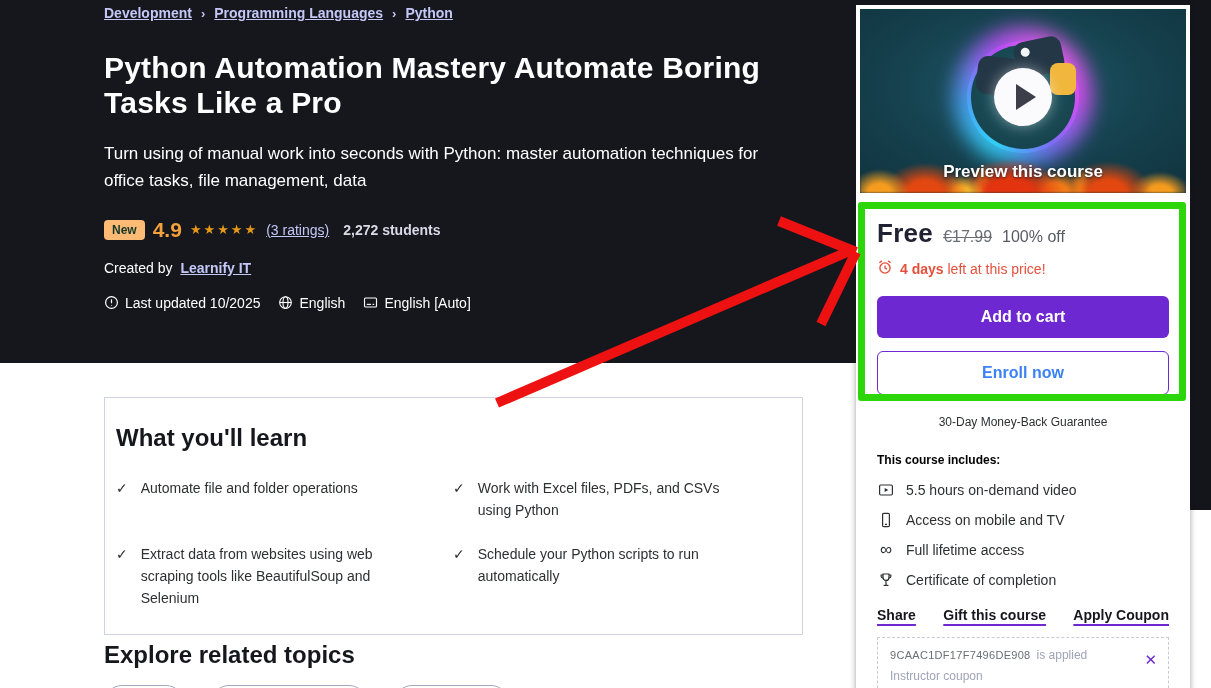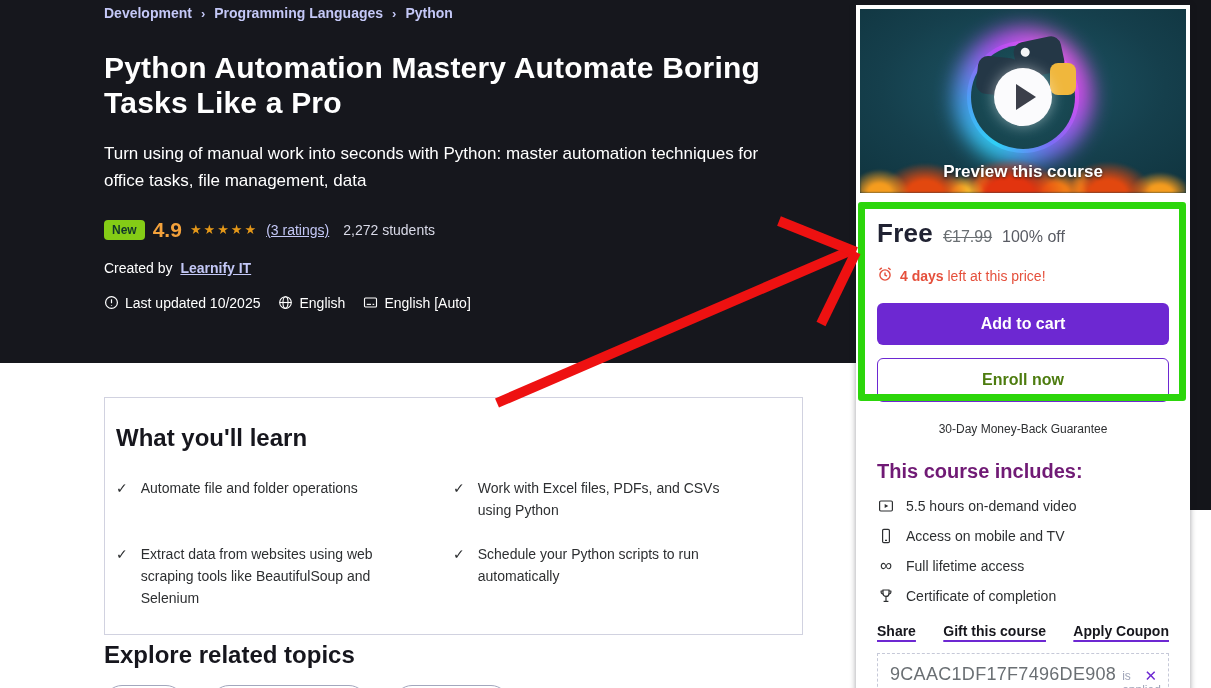--- a/index.html
+++ b/index.html
@@ -10,31 +10,31 @@
   }
   
   .hero { position:absolute; left:0; top:0; width:1211px; height:363px; background:#16171d; }
   .right-strip { position:absolute; left:1190px; top:0; width:21px; height:510px; background:#14151a; }
 
   
   .content { position:absolute; left:104px; top:0; width:700px; }
   .breadcrumb { margin-top:5px; display:flex; gap:9px; align-items:center;
     font-size:14px; font-weight:bold; color:#c4c8f7; }
   .breadcrumb .sep { font-size:13px; color:#c4c8f7; }
-  .breadcrumb a { color:#c4c8f7; cursor:pointer; }
+  .breadcrumb a { color:#c4c8f7; cursor:pointer;text-decoration:underline; }
   .course-title { margin-top:29px; width:685px; font-size:30px; line-height:1.17;
     font-weight:bold; color:#ffffff; letter-spacing:.2px; }
   .course-subtitle { margin-top:21px; width:690px; font-size:17px; line-height:1.55; color:#ffffff; }
   .rating-row { margin-top:24px; display:flex; align-items:center; gap:8px; font-size:14px; }
-  .badge-new { background:#84cc16; color:#12372a; font-size:12px; font-weight:bold;
+  .badge-new { background:#fdba74; color:#12372a; font-size:12px; font-weight:bold;
     padding:3px 8px; border-radius:4px; }
   .rating-num { color:#f3a13b; font-weight:bold; font-size:21px; }
   .stars { color:#e59819; font-size:13px; letter-spacing:2px; }
   .ratings-link { color:#c4c8f7; text-decoration:underline; cursor:pointer; }
-  .students { color:#d9dae8; margin-left:6px; }
+  .students { color:#d9dae8; margin-left:6px;font-weight:bold; }
   .created-row { margin-top:18px; font-size:14px; color:#ffffff; }
   .creator-link { color:#c4c8f7; font-weight:bold; text-decoration:underline; cursor:pointer; margin-left:4px;margin-top:37px; }
   .meta-row { margin-top:19px; display:flex; align-items:center; gap:18px; font-size:14px; color:#ffffff; }
   .meta-item { display:flex; align-items:center; gap:6px; }
   .meta-item svg { display:block; }
 
   
   .learn-box { position:absolute; left:104px; top:397px; width:699px; min-height:212px;
     background:#fff; border:1px solid #d1d2e0; padding:26px 11px 24px; }
   .learn-title { font-size:24px; font-weight:bold; color:#16161d; margin-bottom:26px; }
@@ -89,43 +89,43 @@
       radial-gradient(ellipse 18px 40px at 38% 100%, #f5b72b 20%, transparent 70%),
       radial-gradient(ellipse 16px 36px at 68% 100%, #f5b72b 20%, transparent 70%); }
   .preview-label { position:absolute; left:0; right:0; bottom:11px; text-align:center; z-index:3;
     color:#ffffff; font-size:17px; font-weight:bold; text-shadow:0 1px 3px rgba(0,0,0,.6); cursor:pointer; }
 
   .card-body { padding:0 21px; }
   .price-row { margin-top:25px; display:flex; align-items:baseline; gap:10px; }
   .price-free { font-size:26px; font-weight:bold; color:#202232; letter-spacing:.3px; }
   .price-old { font-size:16px; color:#6a6f73; text-decoration:line-through; }
   .price-off { font-size:16px; color:#595b63; }
-  .timer-row { margin-top:17px; display:flex; align-items:center; gap:7px;
+  .timer-row { margin-top:10px; display:flex; align-items:center; gap:7px;
     font-size:14px; color:#e5503c; }
   .timer-row b { font-weight:bold; }
   .btn-cart { margin-top:18px; width:100%; height:42px; background:#6d28d2; color:#fff;
     font-family:inherit; font-size:16px; font-weight:bold; border:none; border-radius:6px; cursor:pointer; }
-  .btn-enroll { margin-top:13px; width:100%; height:44px; background:#fff; color:#4d7c0f;
+  .btn-enroll { margin-top:13px; width:100%; height:44px; background:#fff; color:#3b82f6;
     font-family:inherit; font-size:16px; font-weight:bold; border:1px solid #6d28d2;
     border-radius:6px; cursor:pointer; }
   .guarantee { margin-top:20px; text-align:center; font-size:12px; color:#2d2f31; }
-  .includes-title { margin-top:24px; font-size:20px; font-weight:bold; color:#701a75; }
+  .includes-title { margin-top:24px; font-size:12px; font-weight:bold; color:#000000; }
   .includes-list { margin-top:15px; }
   .inc-item { display:flex; align-items:center; gap:11px; font-size:14px; color:#2d2f31;
     margin-bottom:14px; height:16px; }
   .inc-icon { width:18px; text-align:center; color:#2d2f31; }
   .inc-icon svg { display:block; margin:0 auto; }
   .inf-glyph { font-size:17px; line-height:14px; color:#2d2f31; }
   .links-row { margin-top:19px; display:flex; justify-content:space-between; }
   .card-link { font-size:14px; font-weight:bold; color:#16161d; cursor:pointer;
     text-decoration:underline; text-decoration-color:#6d28d2; text-decoration-thickness:1.5px;
     text-underline-offset:4px; }
   .coupon-box { margin-top:14px; border:1px dashed #c6c9d8; padding:10px 34px 14px 12px; position:relative; }
   .coupon-line1 { display:flex; align-items:baseline; gap:6px; }
-  .coupon-code { font-size:18px; color:#6a6f73; letter-spacing:.3px; }
+  .coupon-code { font-size:11px; color:#6a6f73; letter-spacing:.3px; }
   .coupon-applied { font-size:12px; color:#9fa4b8; }
   .coupon-note { margin-top:7px; font-size:12px; color:#9fa4b8; }
   .coupon-close { position:absolute; right:11px; top:14px; color:#6d28d2; font-size:15px;
     font-weight:bold; cursor:pointer; line-height:1; }
 
   
   .anno-green { position:absolute; left:858px; top:202px; width:328px; height:199px;
     border:7px solid #2cd60b; border-radius:3px; z-index:40; pointer-events:none; }
   .anno-arrow { position:absolute; left:0; top:0; z-index:50; pointer-events:none; }
 </style>

